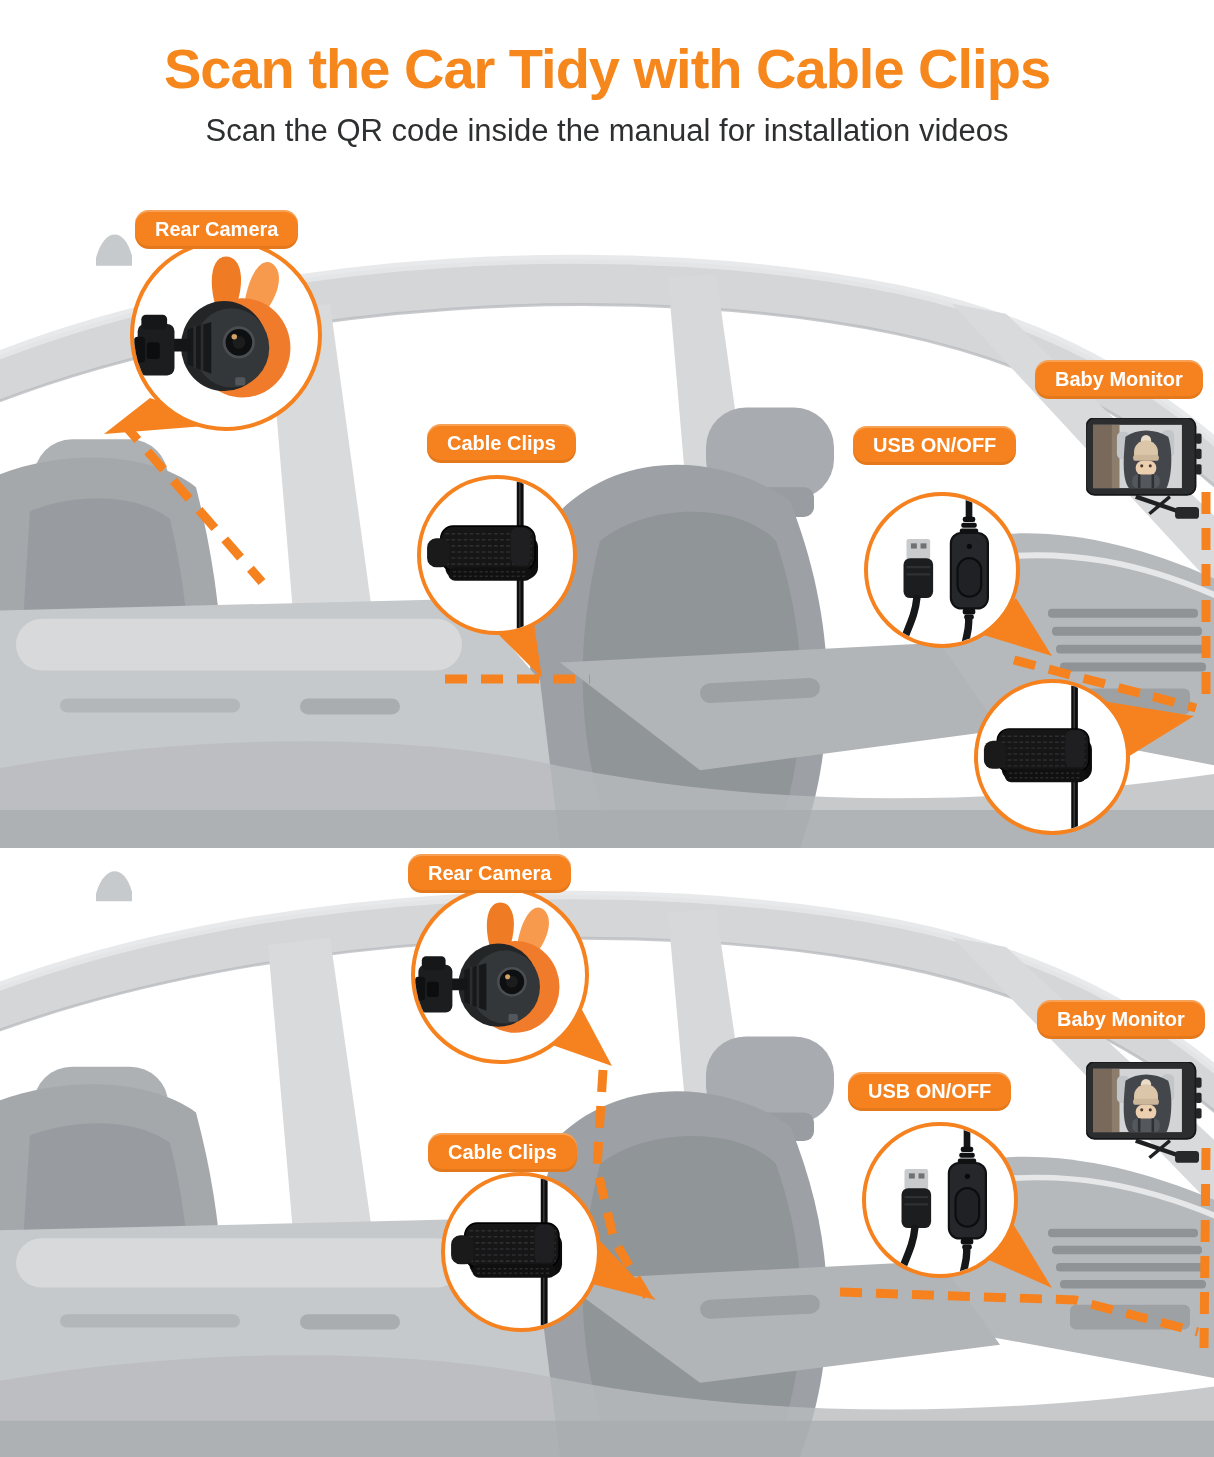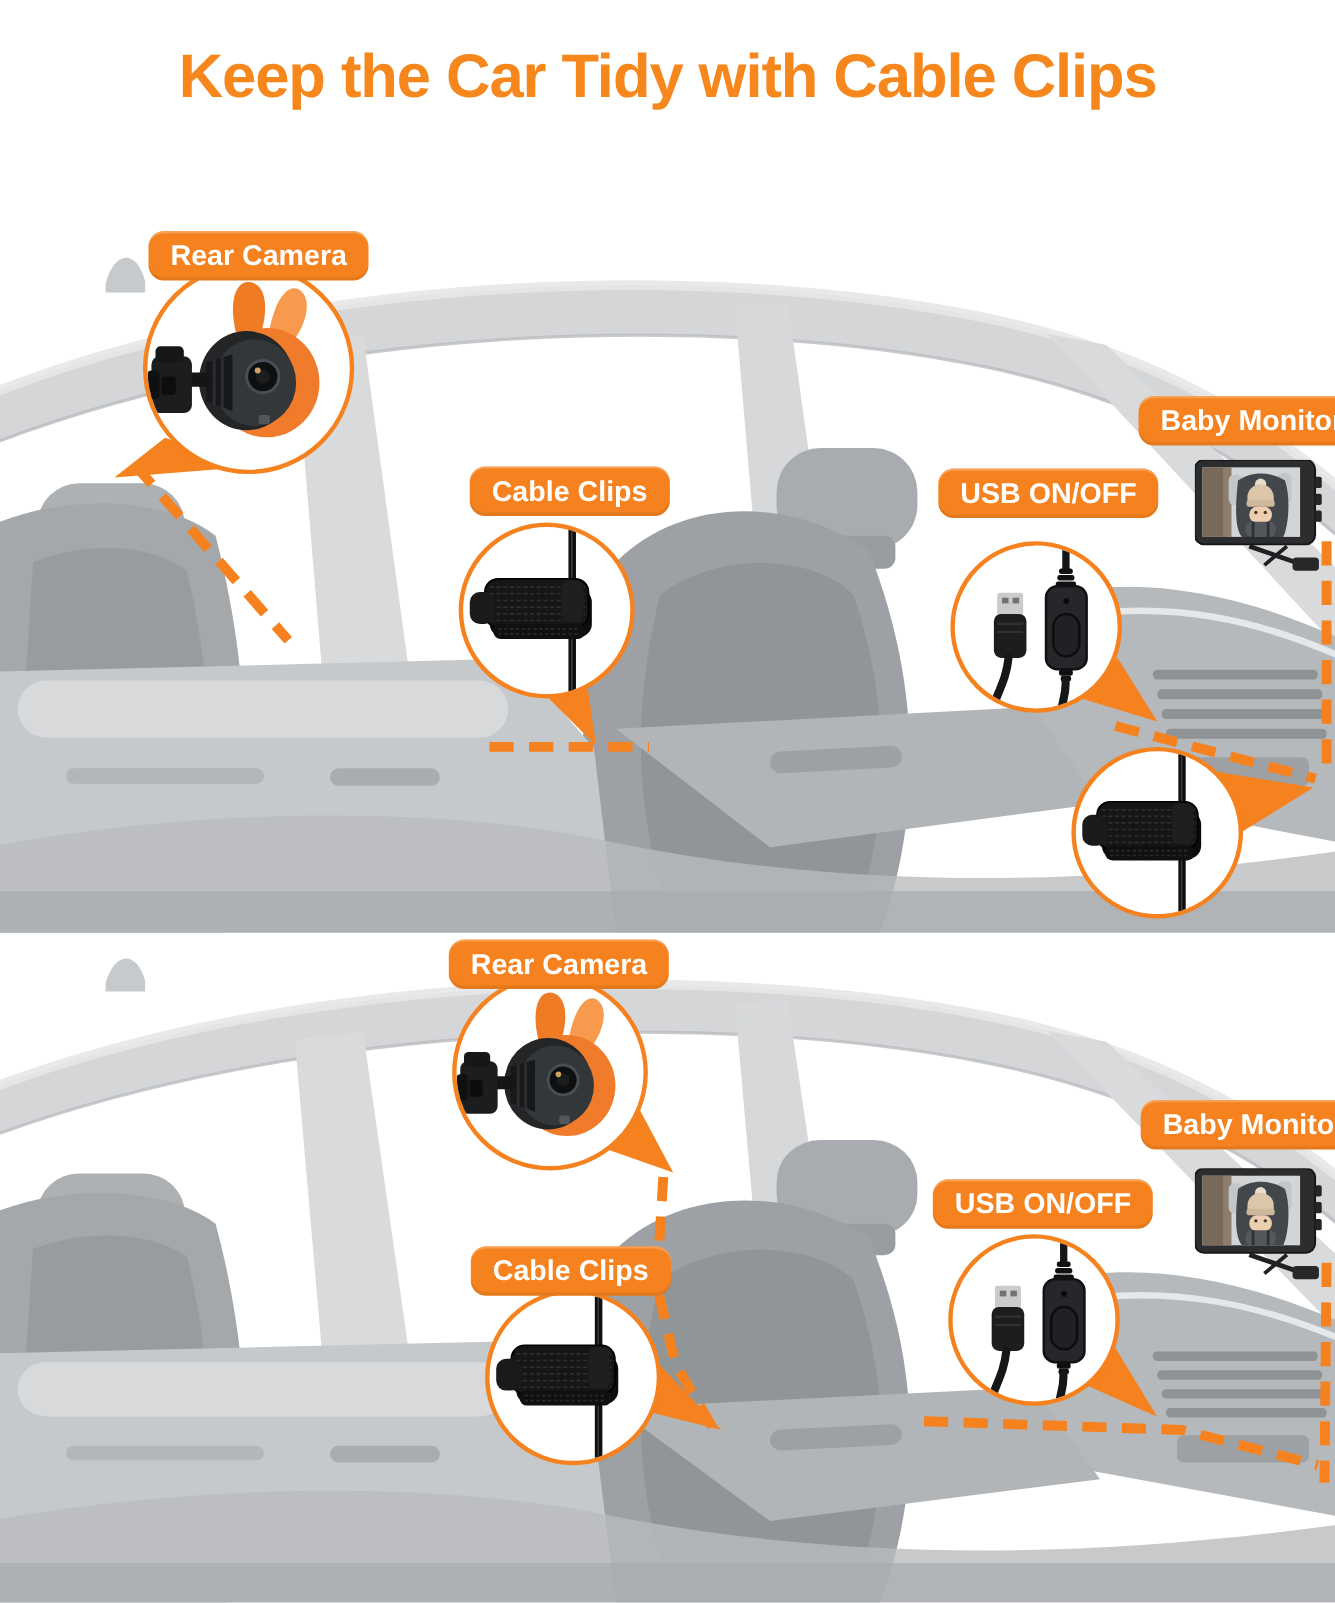--- a/index.html
+++ b/index.html
@@ -18,21 +18,21 @@
   .title{
     font-size:56px;font-weight:bold;color:var(--title-orange);letter-spacing:-1px;line-height:1.05;
   }
   .subtitle{margin-top:12px;font-size:31px;color:var(--body-text);line-height:1.3;}
   .panel{position:absolute;left:0;width:1214px;}
   .panel-top{top:210px;height:638px;}
   .panel-bottom{top:848px;height:609px;}
   .fill{position:absolute;left:0;top:0;width:100%;height:100%;}
   .badge{
     position:absolute;background:var(--accent-orange);color:var(--badge-text);
-    font-weight:bold;font-size:26px;line-height:1;padding:9px 20px 10px 20px;border-radius:14px;
+    font-weight:bold;font-size:20px;line-height:1;padding:9px 20px 10px 20px;border-radius:14px;
     white-space:nowrap;box-shadow:inset 0 2px 0 rgba(255,255,255,.25), inset 0 -3px 0 rgba(0,0,0,.07);
   }
   .callout{
     position:absolute;background:#ffffff;border:4px solid var(--accent-orange);border-radius:50%;
     overflow:hidden;
   }
   .callout svg{display:block;width:100%;height:100%;}
   .monitor{position:absolute;}
   .monitor svg{display:block;width:100%;height:100%;}
   .route{fill:none;stroke:var(--accent-orange);stroke-width:9;}
@@ -164,22 +164,23 @@
       <line x1="58" y1="92" x2="116" y2="112" stroke="#1f2022" stroke-width="5"></line>
       <line x1="98" y1="92" x2="74" y2="112" stroke="#1f2022" stroke-width="4"></line>
       <rect x="104" y="104" width="28" height="14" rx="4" fill="#26282a"></rect>
     </symbol>
   </defs>
 </svg>
 
 <div class="page">
 
   <div class="header">
-    <div class="title">Keep the Car Tidy with Cable Clips</div>
+    <div class="title">Scan the Car Tidy with Cable Clips</div>
     <div class="subtitle">
+      <div>Scan the QR code inside the manual for installation videos</div>
     </div>
   </div>
 
   <section class="panel panel-top">
     <svg class="fill" viewBox="0 0 1214 638" preserveAspectRatio="none">
       <use href="#car-scene"></use>
     </svg>
 
     <svg class="fill" viewBox="0 0 1214 638">
       <path class="route" d="M122 212 L262 372" stroke-dasharray="24 15"></path>

